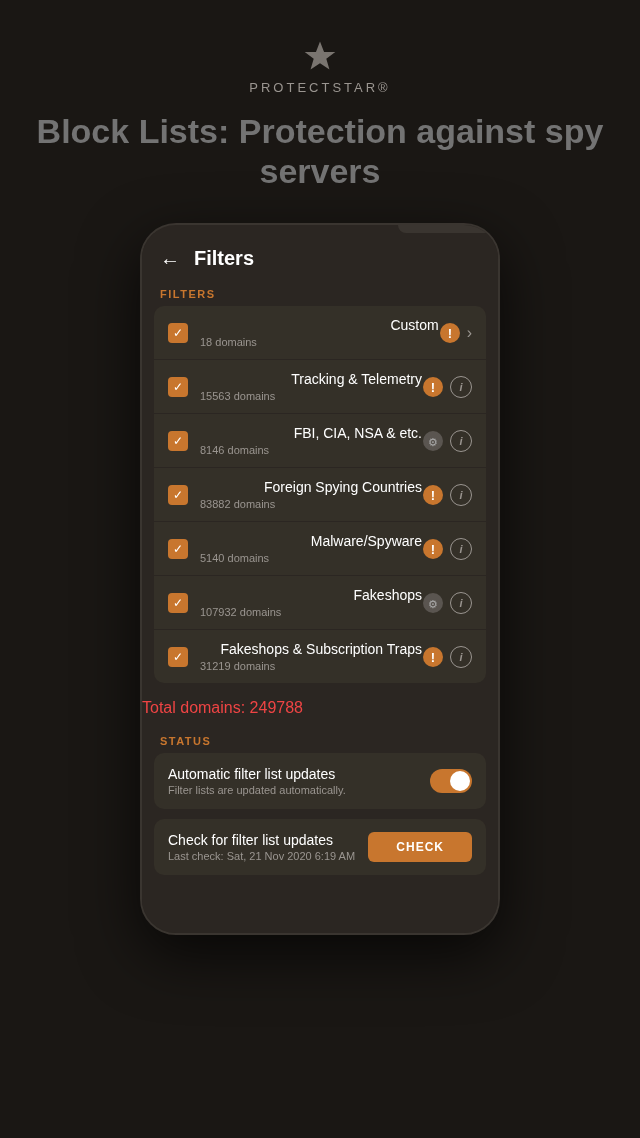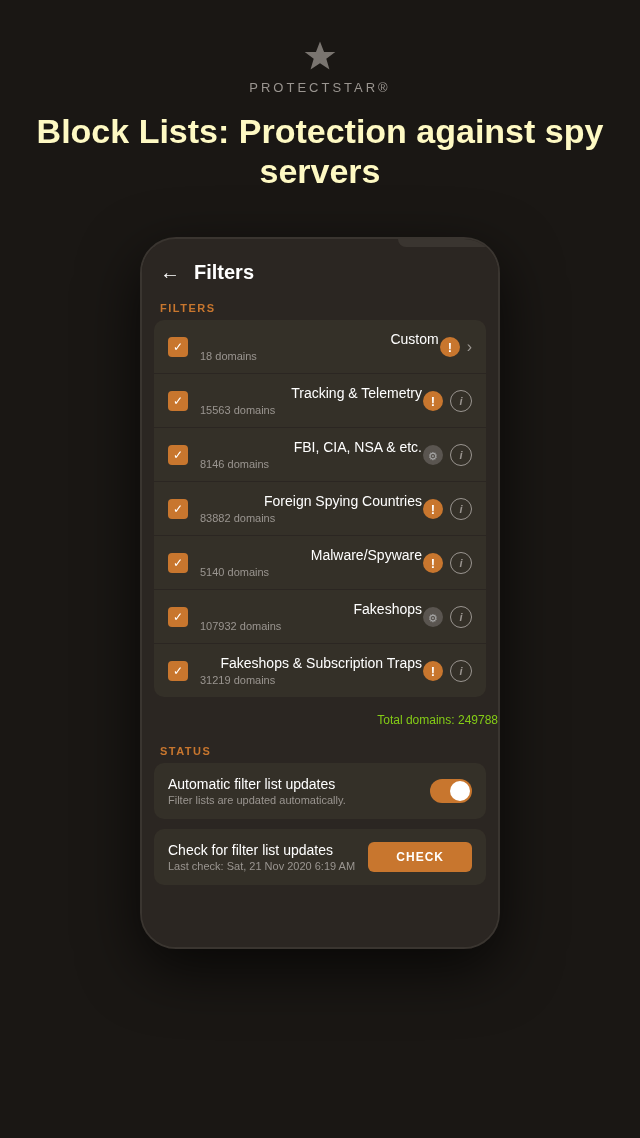--- a/index.html
+++ b/index.html
@@ -14,41 +14,41 @@
       align-items: center;
     }
 
     
     .header {
       width: 100%;
       display: flex;
       flex-direction: column;
       align-items: center;
       padding-top: 38px;
-      padding-bottom: 24px;
+      padding-bottom: 10px;
     }
     .logo-area {
       display: flex;
       flex-direction: column;
       align-items: center;
       margin-bottom: 16px;
     }
     .star-icon {
       width: 36px;
       height: 36px;
       margin-bottom: 6px;
     }
     .brand-name {
       color: #9a9590;
       font-size: 13px;
       letter-spacing: 3px;
       font-weight: 500;
     }
     .headline {
-      color: #fef9c3;
+      color: #737373;
       font-size: 34px;
       font-weight: 700;
       text-align: center;
       line-height: 1.18;
       padding: 0 30px;
       margin-bottom: 22px;
     }
 
     
     .phone-mockup {
@@ -179,23 +179,23 @@
       font-style: italic;
       font-weight: bold;
     }
     .icon-arrow {
       color: #9a9590;
       font-size: 16px;
     }
 
     
     .total-domains {
-      color: #84cc16;
-      font-size: 12px;
-      text-align: right;
+      color: #ef4444;
+      font-size: 16px;
+      text-align: left;
       padding: 6px 0 10px;
     }
 
     
     .status-item {
       background: #343028;
       border-radius: 10px;
       margin: 0 12px 10px;
       padding: 13px 14px;
     }

